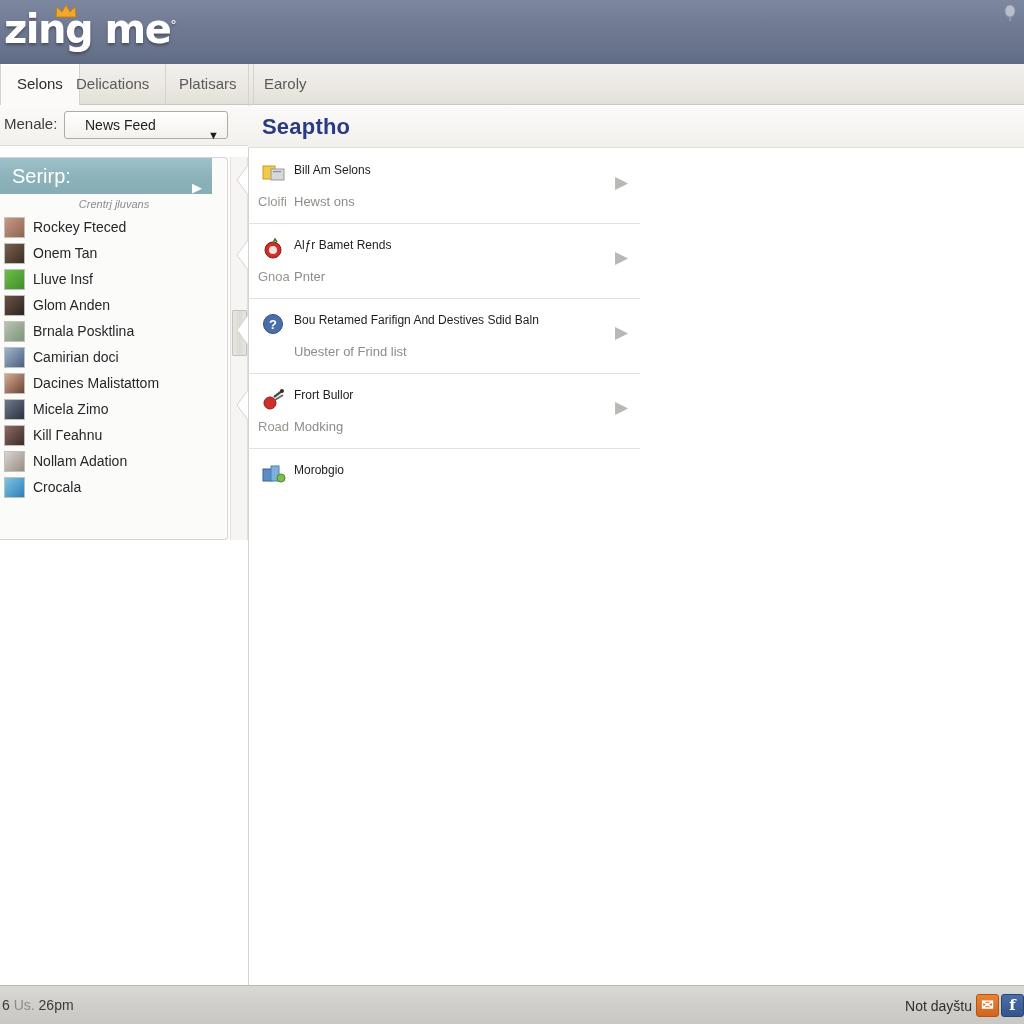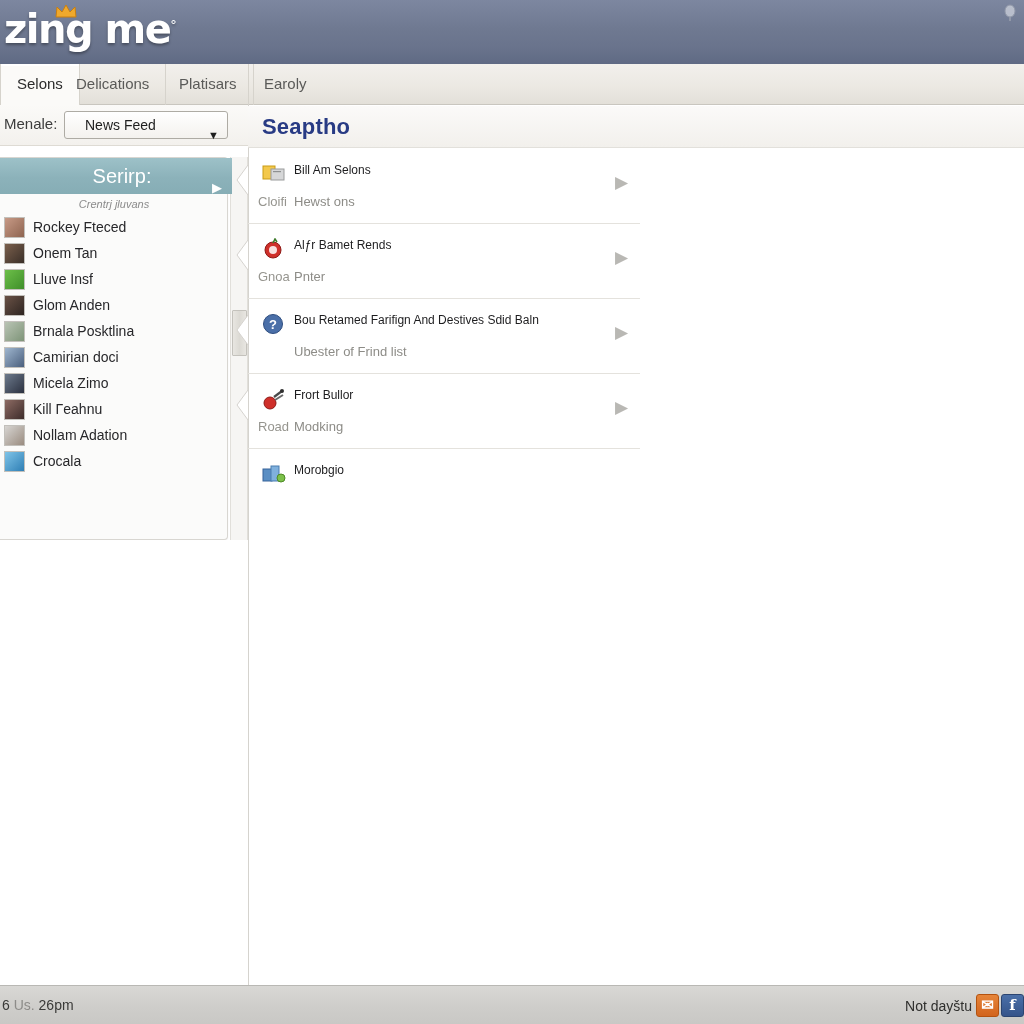--- a/index.html
+++ b/index.html
@@ -94,25 +94,24 @@
     font-size:19px;color:#2b2b2b;text-align:center;line-height:24px;
   }
   
   .sidepanel{
     position:absolute;left:0;top:157px;width:228px;height:383px;
     background:#fbfbfa;border:1px solid #d8d6d1;border-left:none;
     border-radius:0 4px 4px 0;box-sizing:border-box;
     box-shadow:0 1px 2px rgba(0,0,0,.06);
   }
   .side-head{
-    position:absolute;left:0;top:0;width:232px;height:36px;
+    position:absolute;left:0;top:0;width:212px;height:36px;
     background:linear-gradient(180deg,#9dc1c8 0%,#8cb2ba 55%,#86adb5 100%);
     color:#ffffff;font-size:20px;line-height:36px;padding-left:12px;
     box-sizing:border-box;
-    text-align:center;
   }
   .side-head .arrow{position:absolute;right:10px;top:12px;}
   .side-sub{
     position:absolute;left:0;top:40px;width:228px;text-align:center;
     font-size:11px;color:#8b8b8b;font-style:italic;
   }
   .friendlist{position:absolute;left:0;top:56px;width:228px;}
   .friend{
     height:26px;display:flex;align-items:center;padding-left:4px;
   }
@@ -281,20 +280,24 @@
       </div>
       <div class="friend">
         <div class="avatar" style="background: linear-gradient(135deg, rgb(185, 196, 180) 0%, rgb(126, 148, 120) 100%);"></div>
         <span class="fname">Brnala Posktlina</span>
       </div>
       <div class="friend">
         <div class="avatar" style="background: linear-gradient(135deg, rgb(159, 182, 207) 0%, rgb(74, 95, 125) 100%);"></div>
         <span class="fname">Camirian doci</span>
       </div>
       <div class="friend">
+        <div class="avatar" style="background: linear-gradient(135deg, rgb(216, 169, 143) 0%, rgb(107, 70, 56) 100%);"></div>
+        <span class="fname">Dacines Malistattom</span>
+      </div>
+      <div class="friend">
         <div class="avatar" style="background: linear-gradient(135deg, rgb(109, 122, 140) 0%, rgb(43, 49, 64) 100%);"></div>
         <span class="fname">Micela Zimo</span>
       </div>
       <div class="friend">
         <div class="avatar" style="background: linear-gradient(135deg, rgb(141, 107, 99) 0%, rgb(61, 44, 42) 100%);"></div>
         <span class="fname">Kill Γeahnu</span>
       </div>
       <div class="friend">
         <div class="avatar" style="background: linear-gradient(135deg, rgb(215, 213, 210) 0%, rgb(154, 140, 128) 100%);"></div>
         <span class="fname">Nollam Adation</span>

